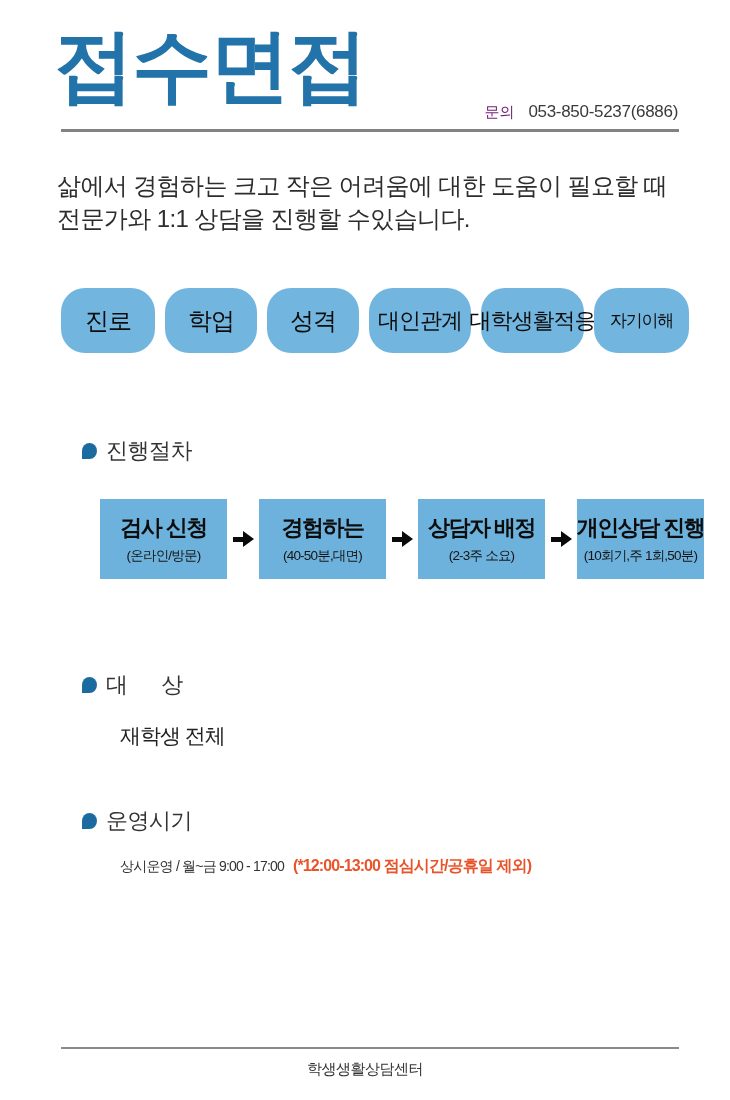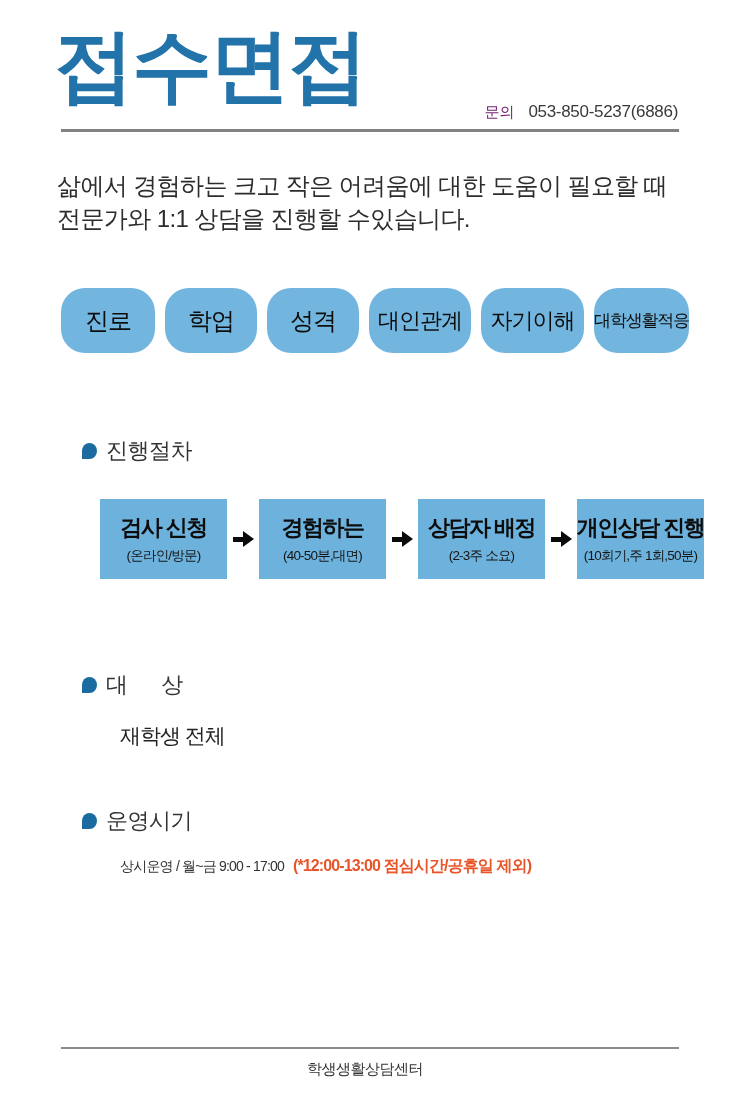--- a/index.html
+++ b/index.html
@@ -209,22 +209,22 @@
 
   <div class="rule-top"></div>
 
   <p class="intro">삶에서 경험하는 크고 작은 어려움에 대한 도움이 필요할 때 전문가와 1:1 상담을 진행할 수있습니다.</p>
 
   <div class="pills">
     <div class="pill">진로</div>
     <div class="pill">학업</div>
     <div class="pill">성격</div>
     <div class="pill">대인관계</div>
+    <div class="pill">대학생활적응</div>
     <div class="pill">자기이해</div>
-    <div class="pill">대학생활적응</div>
   </div>
 
   <div class="section-heading heading-process">
     <span class="bullet"></span>
     <span class="section-label">진행절차</span>
   </div>
 
   <div class="flow">
     <div class="flow-box">
       <span class="step-title">검사 신청</span>

